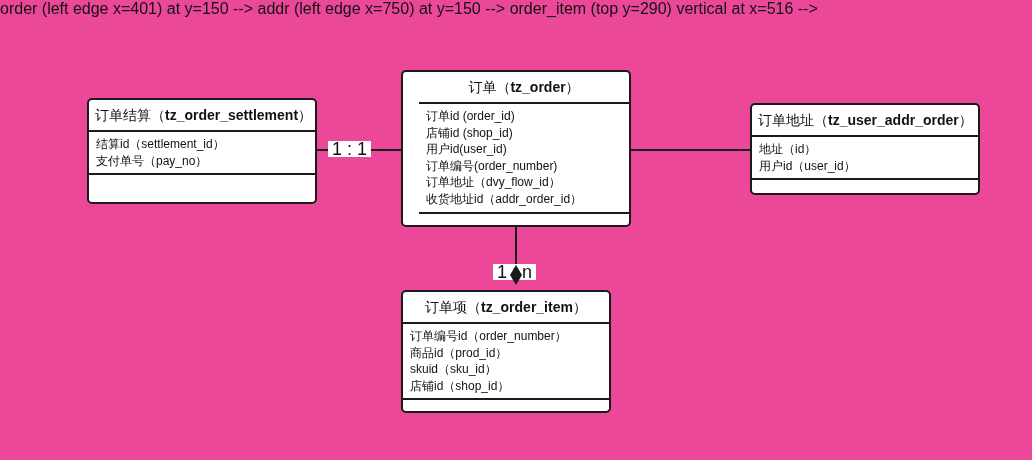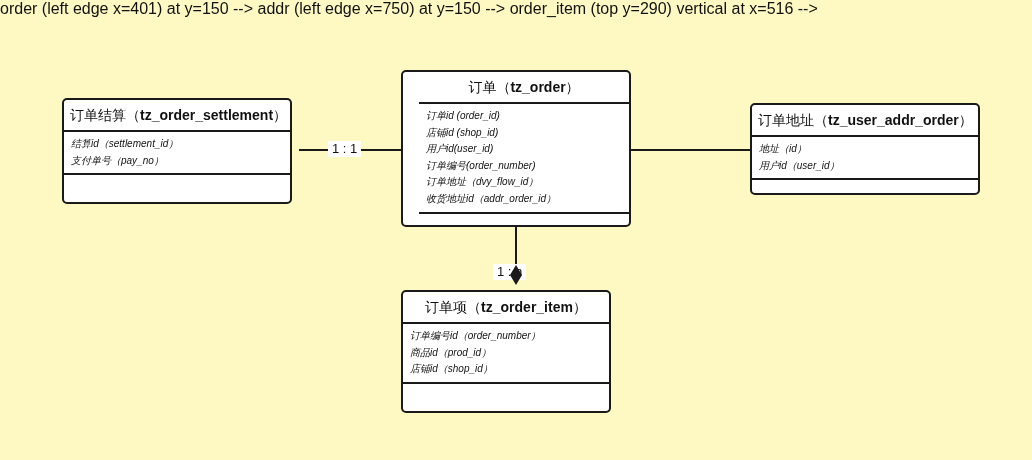--- a/index.html
+++ b/index.html
@@ -8,21 +8,21 @@
     background: #ffffff;
   }
   body {
     font-family: "Liberation Sans", "DejaVu Sans", sans-serif;
     color: #111111;
   }
   #canvas {
     position: relative;
     width: 1032px;
     height: 460px;
-    background: #fef9c3;
+    background: #ec4899;
     overflow: hidden;
   }
 
   
   .entity {
     position: absolute;
     box-sizing: border-box;
     background: #ffffff;
     border: 2px solid #1a1a1a;
     border-radius: 5px;
@@ -42,43 +42,42 @@
   .entity-header .tbl {
     font-weight: bold;
   }
   .entity-attrs {
     box-sizing: border-box;
     width: 100%;
     padding: 4px 0 4px 7px;
     border-bottom: 2px solid #1a1a1a;
   }
   .attr {
-    font-size: 10px;
+    font-size: 12px;
     line-height: 16.6px;
     white-space: nowrap;
     color: #111111;
-    font-style: italic;
   }
   .entity-footer {
     box-sizing: border-box;
     width: 100%;
   }
 
   
   .edge {
     position: absolute;
     background: #1a1a1a;
     z-index: 1;
   }
   .edge-h { height: 2px; }
   .edge-v { width: 2px; }
 
   .edge-label {
     position: absolute;
-    font-size: 13px;
+    font-size: 18px;
     line-height: 14px;
     color: #111111;
     background: #ffffff;
     padding: 1px 4px;
     white-space: nowrap;
     z-index: 2;
   }
 
   .diamond {
     position: absolute;
@@ -119,21 +118,21 @@
 
    order_item (top y=290) vertical at x=516 --&gt;
   <div class="edge edge-v" style="left:515px; top:227px; height:43px;"></div>
   <div class="edge-label" style="left:493px; top:248px;margin-top:16px;">1 : n</div>
   <div class="diamond" style="left:510px; top:265px;">
     <i></i>
       <u></u>
   </div>
 
   
-  <div class="entity" style="left:62px; top:98px; width:230px; height:106px;">
+  <div class="entity" style="left:87px; top:98px; width:230px; height:106px;">
     <div class="entity-header">
       <span>订单结算</span><span>（</span><span class="tbl">tz_order_settlement</span><span>）</span>
     </div>
     <div class="entity-attrs">
       <div class="attr">结算id（settlement_id）</div>
       <div class="attr">支付单号（pay_no）</div>
     </div>
     <div class="entity-footer"></div>
   </div>
 
@@ -166,18 +165,19 @@
   </div>
 
   
   <div class="entity" style="left:401px; top:290px; width:210px; height:123px;">
     <div class="entity-header">
       <span>订单项</span><span>（</span><span class="tbl">tz_order_item</span><span>）</span>
     </div>
     <div class="entity-attrs">
       <div class="attr">订单编号id（order_number）</div>
       <div class="attr">商品id（prod_id）</div>
+      <div class="attr">skuid（sku_id）</div>
       <div class="attr">店铺id（shop_id）</div>
     </div>
     <div class="entity-footer"></div>
   </div>
 
 </div>
 
 </body></html>

